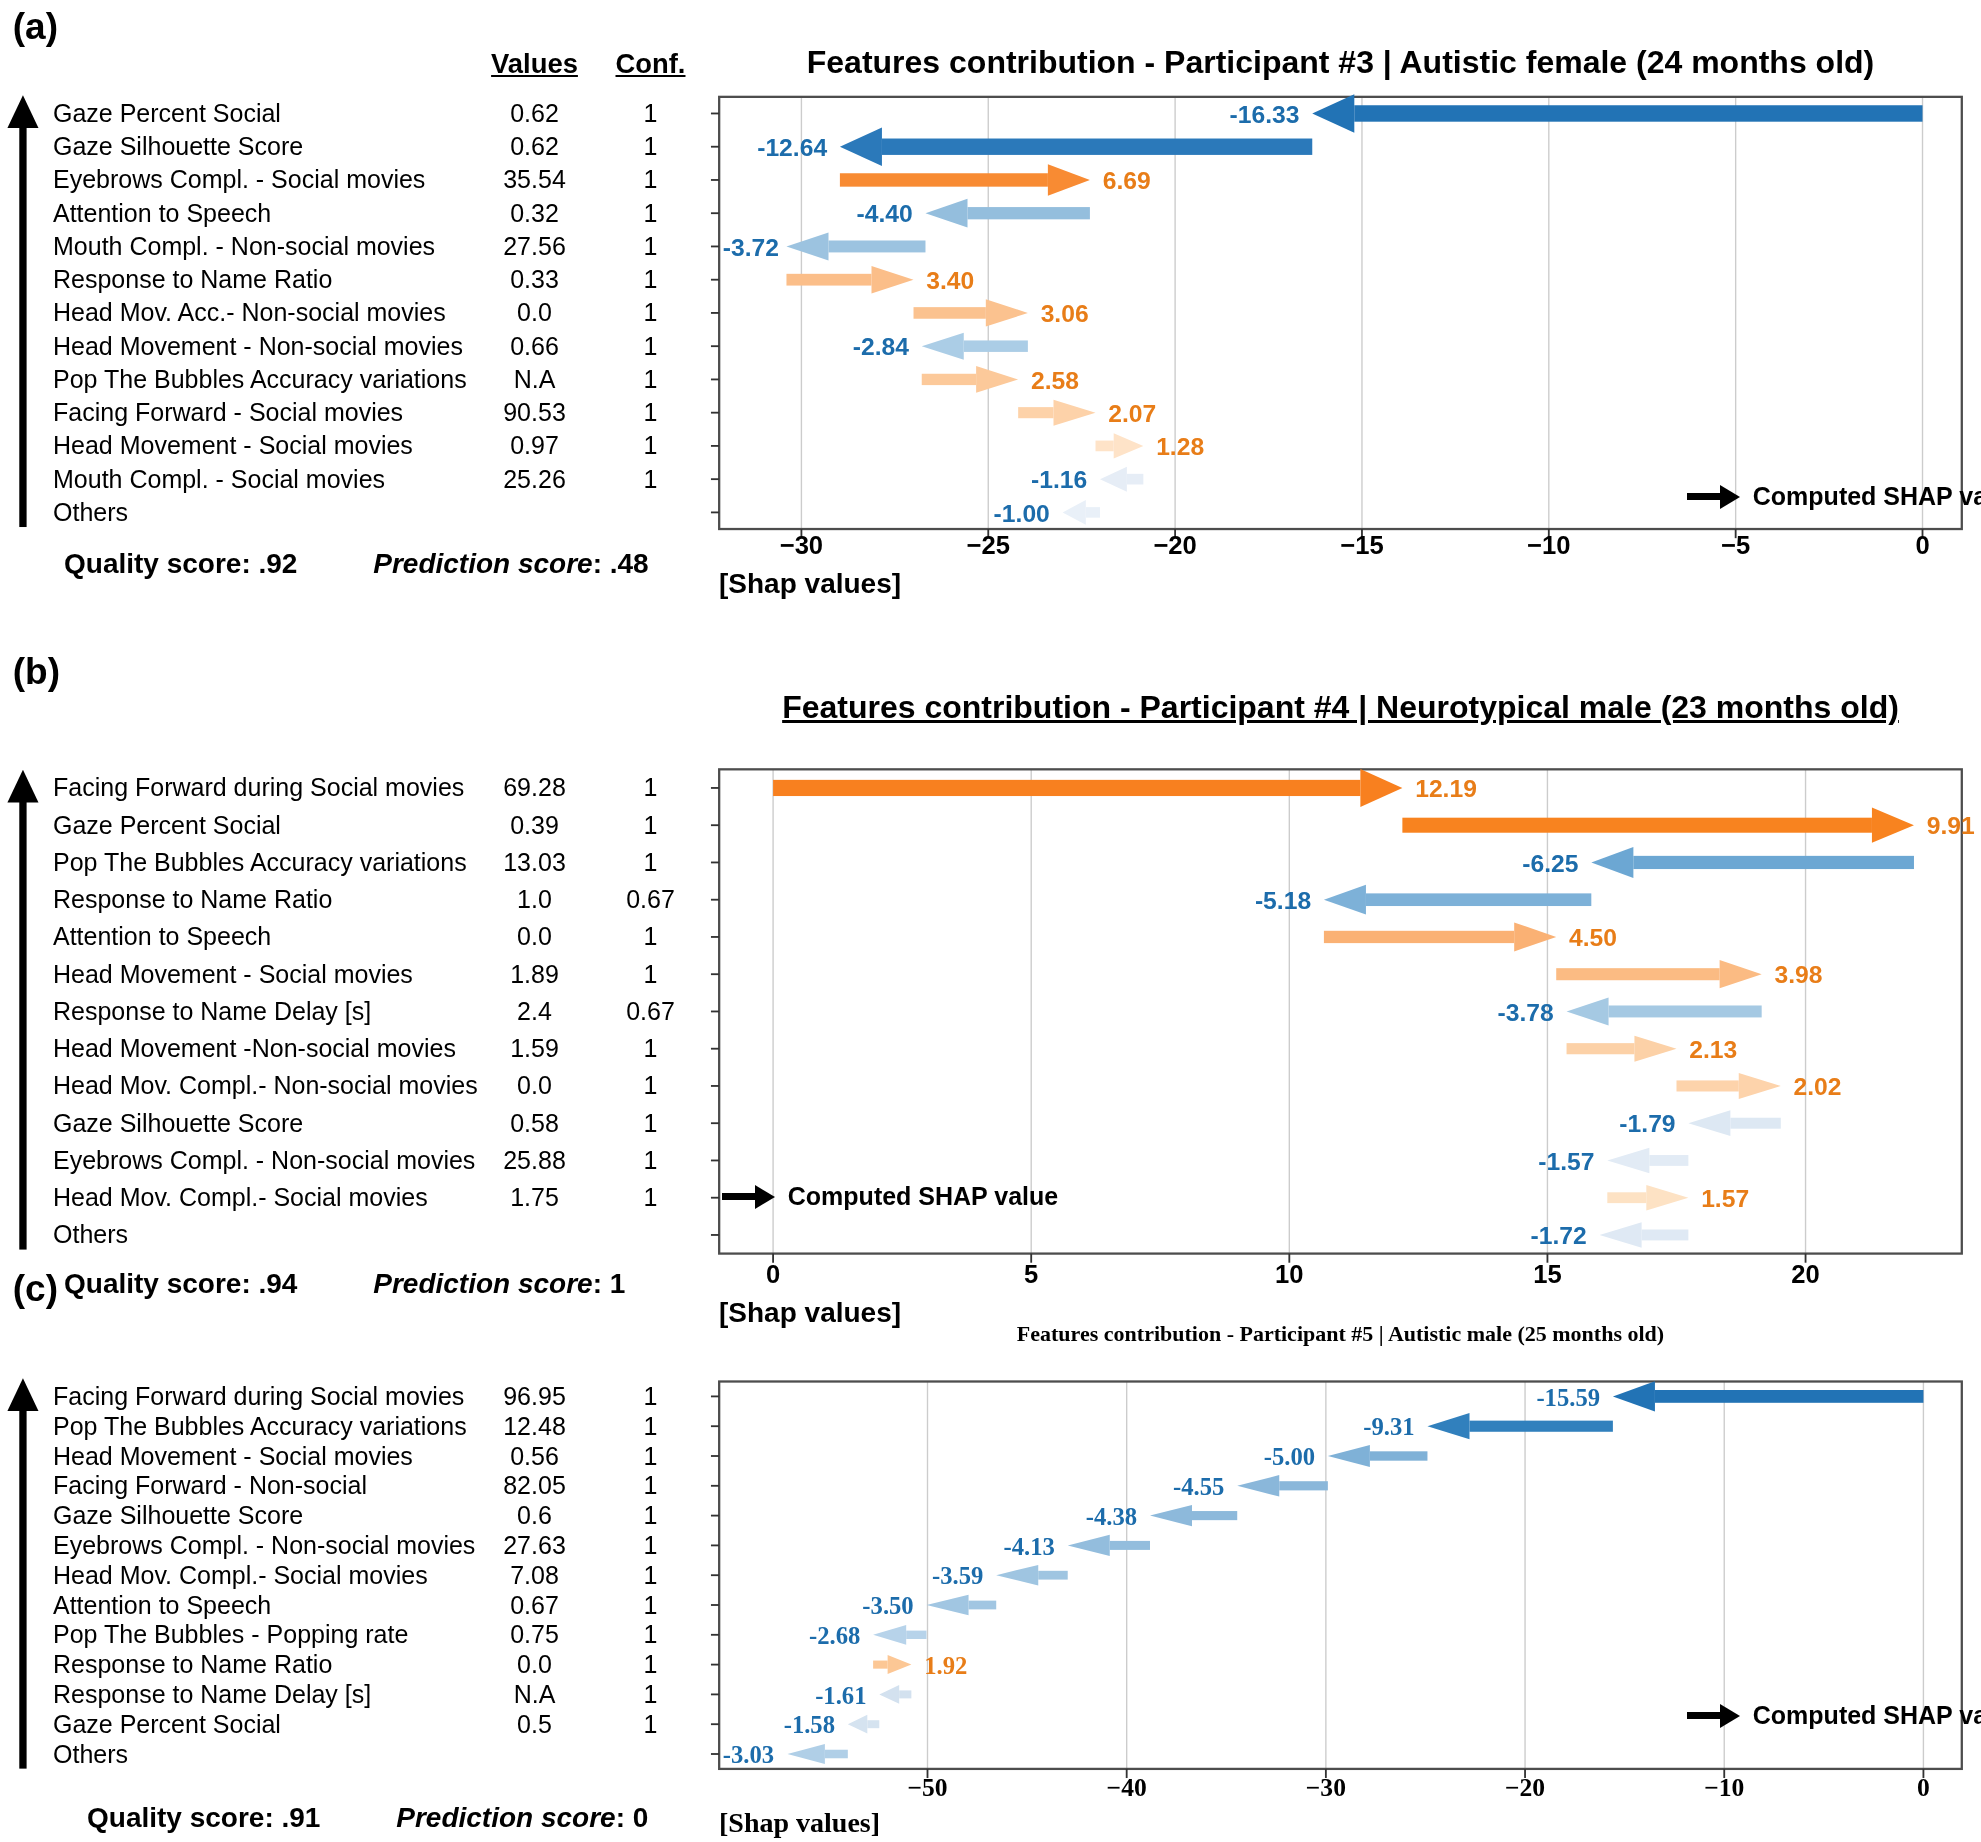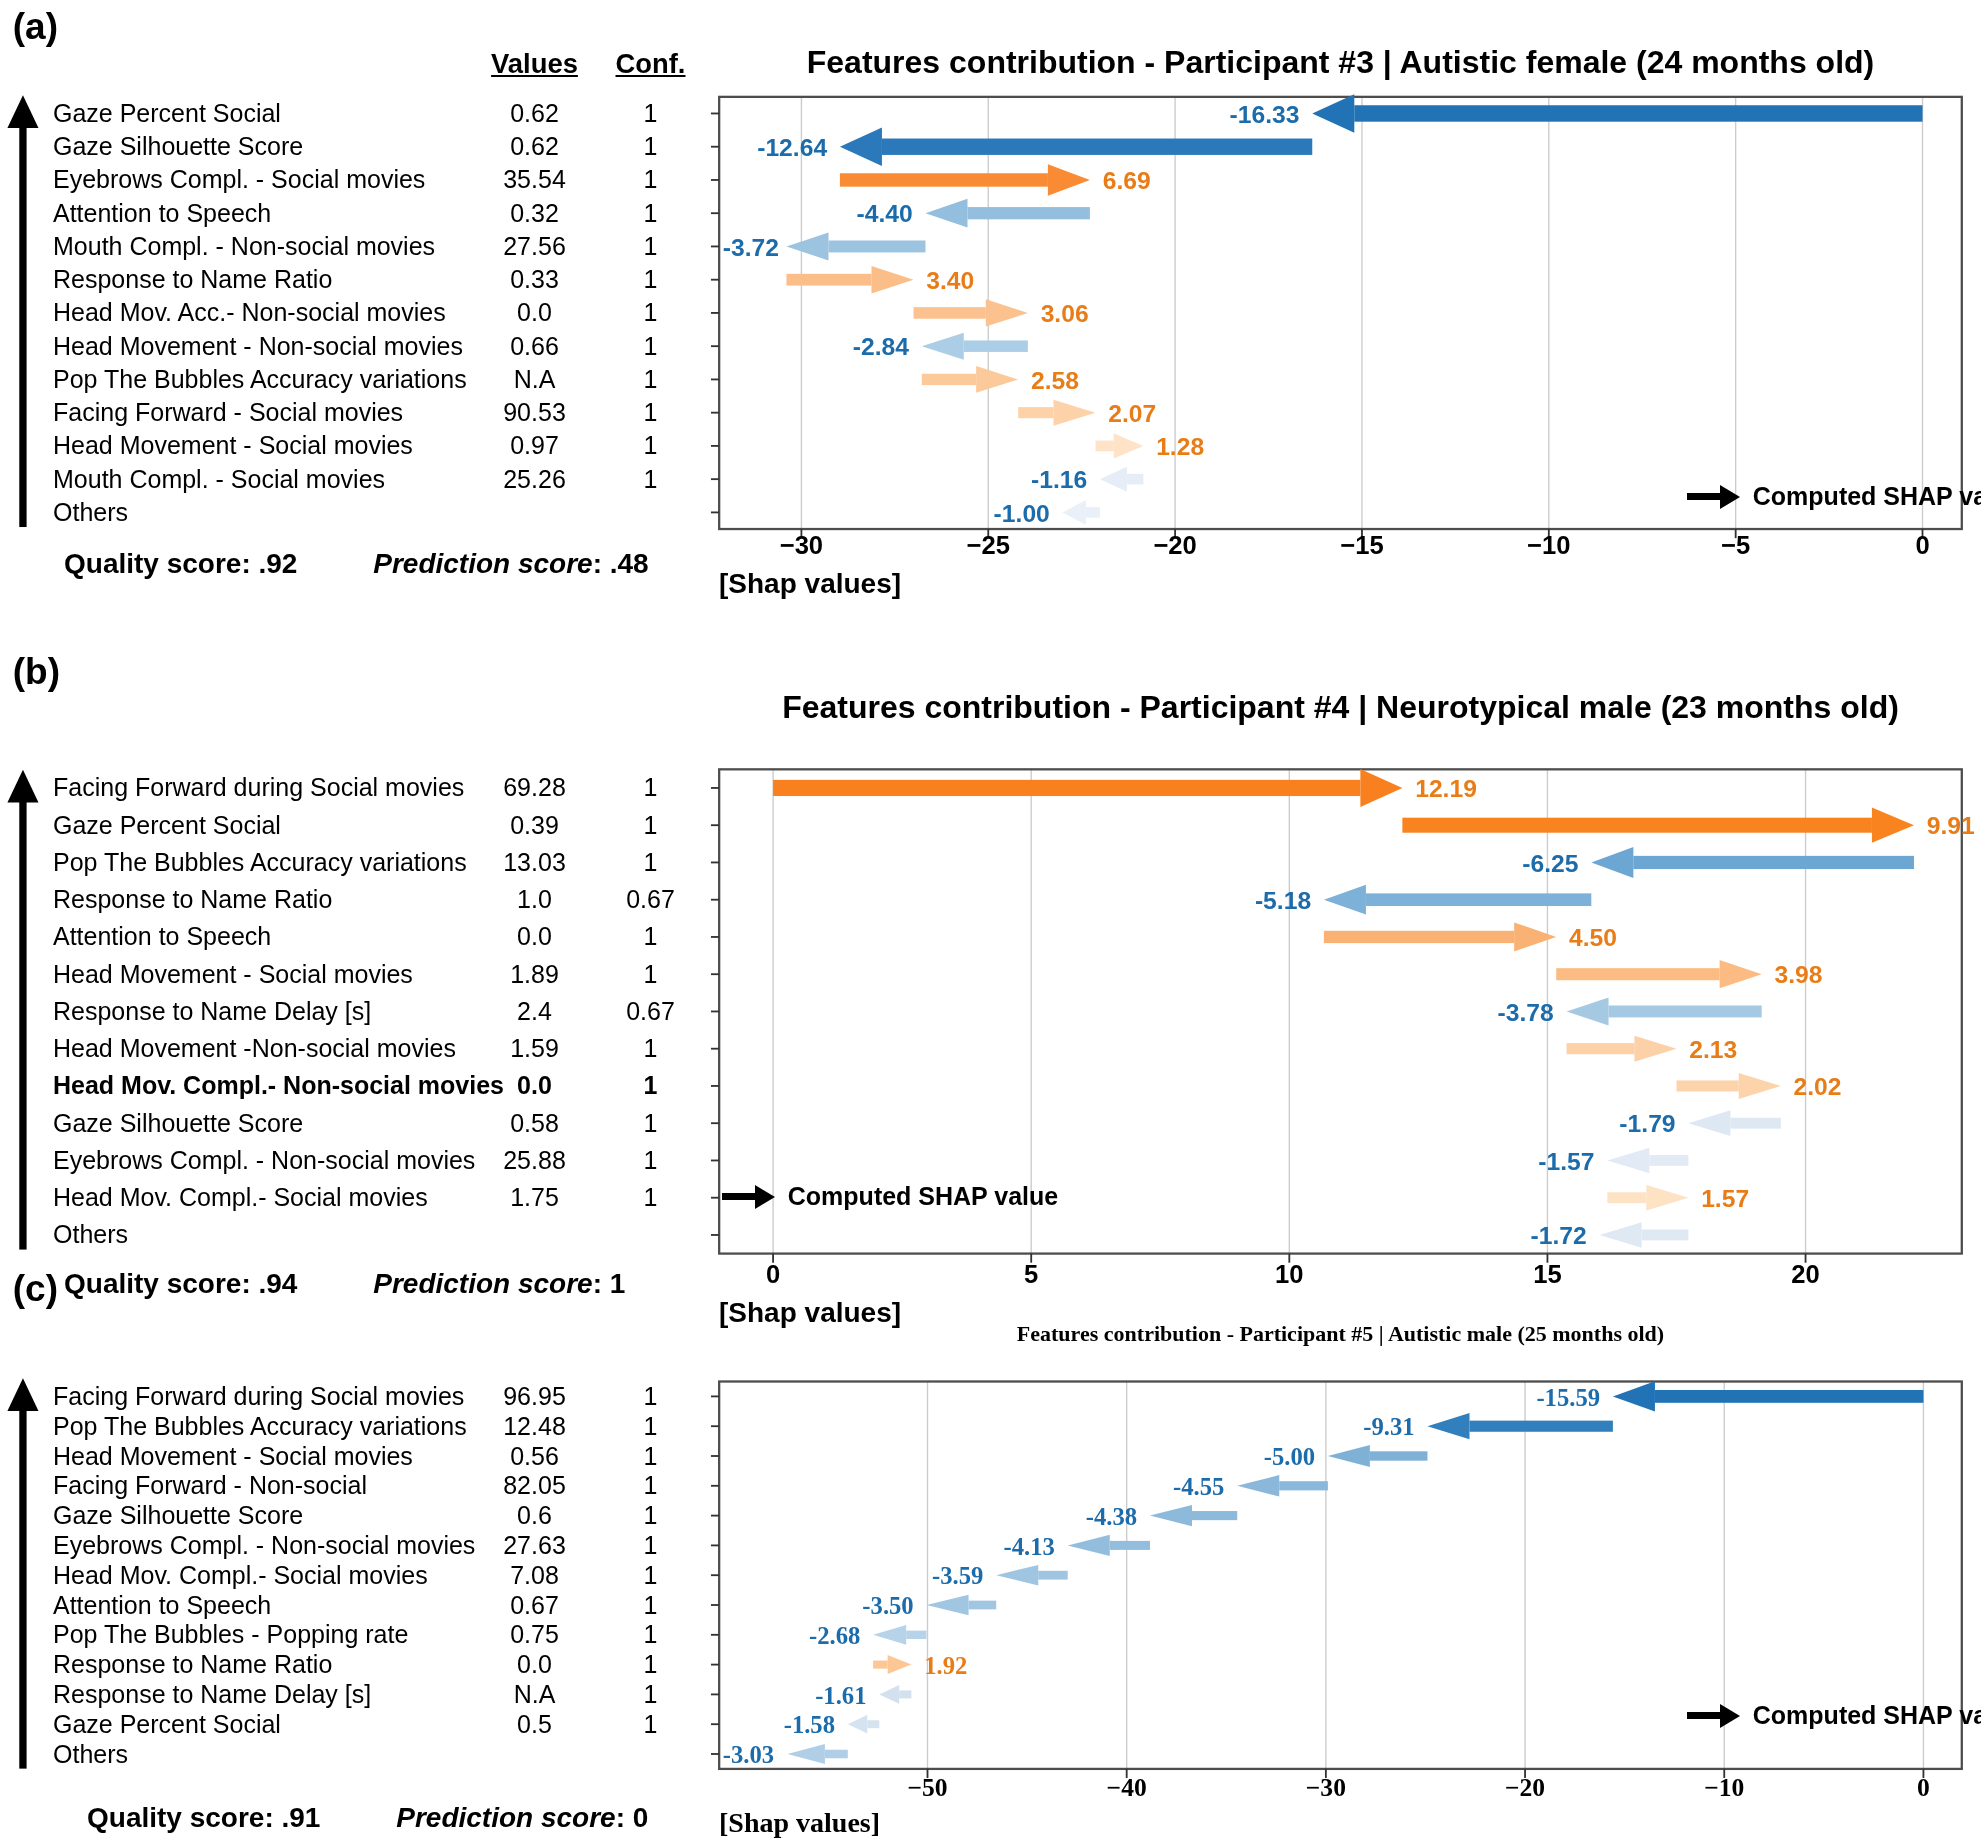--- a/index.html
+++ b/index.html
@@ -254,21 +254,21 @@
       <text x="791" y="1929.6923076923076" text-anchor="start" fill="#1c6cab" class="vlab-serif">-3.03</text>
       <rect x="21" y="1538.3076923076924" width="8" height="397.38461538461524" fill="#000"></rect>
       <polygon points="25,1508.3076923076924 8,1544.3076923076924 42,1544.3076923076924" fill="#000"></polygon>
     </svg>
 
   <div class="abs panel-label" style="left:12.8px;top:5.5px;">(a)</div>
   <div class="abs panel-label" style="left:12.8px;top:651px;">(b)</div>
   <div class="abs panel-label" style="left:12.8px;top:1268px;">(c)</div>
 
   <div class="abs chart-title" style="top:44px;">Features contribution - Participant #3 | Autistic female (24 months old)</div>
-  <div class="abs chart-title" style="top:689px;">Features contribution - Participant #4 | Neurotypical male (23 months old)</div>
+  <div class="abs chart-title" style="top:689px;text-decoration:underline;">Features contribution - Participant #4 | Neurotypical male (23 months old)</div>
   <div class="abs chart-title serif" style="top:1321px;">Features contribution - Participant #5 | Autistic male (25 months old)</div>
 
   <div class="abs col-header" style="left:457px;top:48px;width:155px;">Values</div>
   <div class="abs col-header" style="left:605px;top:48px;width:91px;">Conf.</div>
 
   <div id="lists">
       <div class="abs feature-row" style="top: 98px; width: 719px;">
         <span class="feature-name">Gaze Percent Social</span>
         <span class="feature-value">0.62</span>
         <span class="feature-conf">1</span>
@@ -364,21 +364,21 @@
       <div class="abs feature-row" style="top: 996px; width: 719px;">
         <span class="feature-name">Response to Name Delay [s]</span>
         <span class="feature-value">2.4</span>
         <span class="feature-conf">0.67</span>
       </div>
       <div class="abs feature-row" style="top: 1033px; width: 719px;">
         <span class="feature-name">Head Movement -Non-social movies</span>
         <span class="feature-value">1.59</span>
         <span class="feature-conf">1</span>
       </div>
-      <div class="abs feature-row" style="top: 1070px; width: 719px; font-weight: bold;">
+      <div class="abs feature-row" style="top: 1070px; width: 719px;">
         <span class="feature-name">Head Mov. Compl.- Non-social movies</span>
         <span class="feature-value">0.0</span>
         <span class="feature-conf">1</span>
       </div>
       <div class="abs feature-row" style="top: 1108px; width: 719px;">
         <span class="feature-name">Gaze Silhouette Score</span>
         <span class="feature-value">0.58</span>
         <span class="feature-conf">1</span>
       </div>
       <div class="abs feature-row" style="top: 1145px; width: 719px;">

